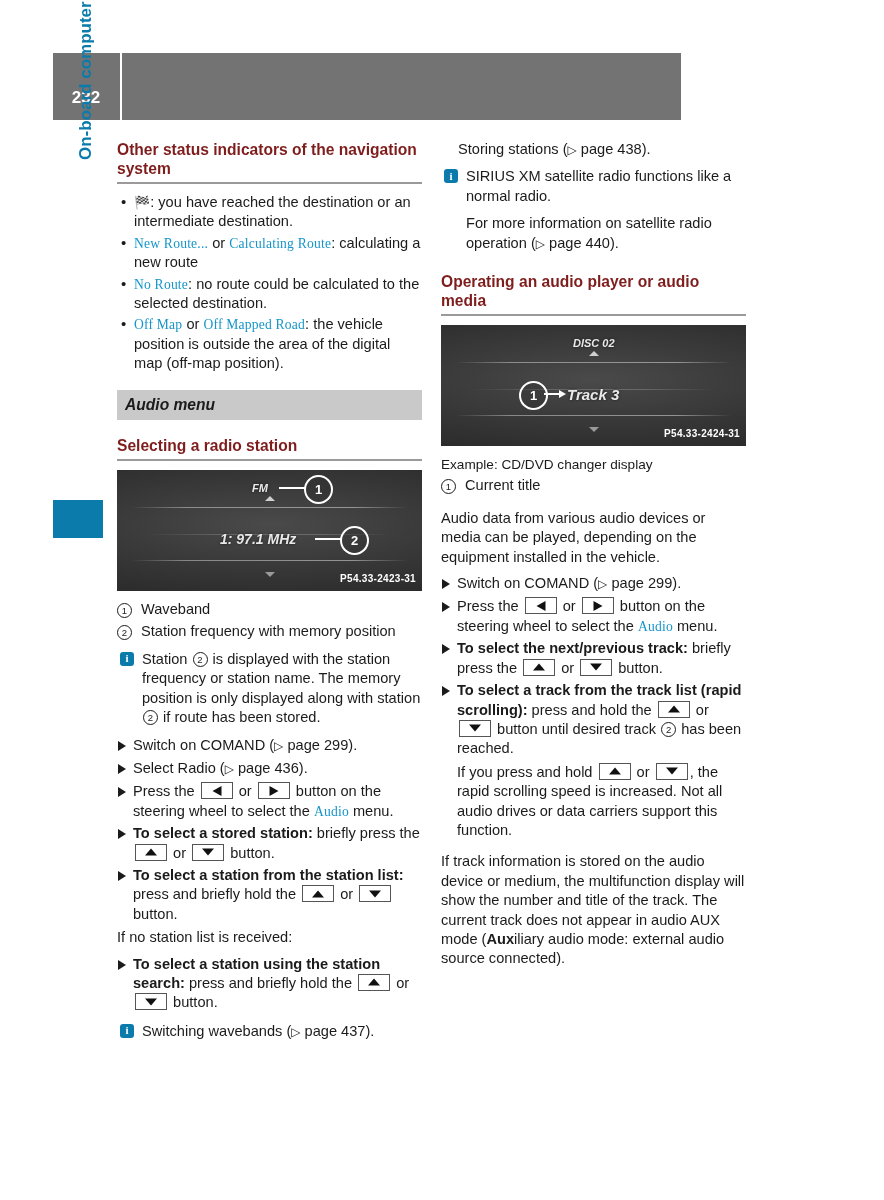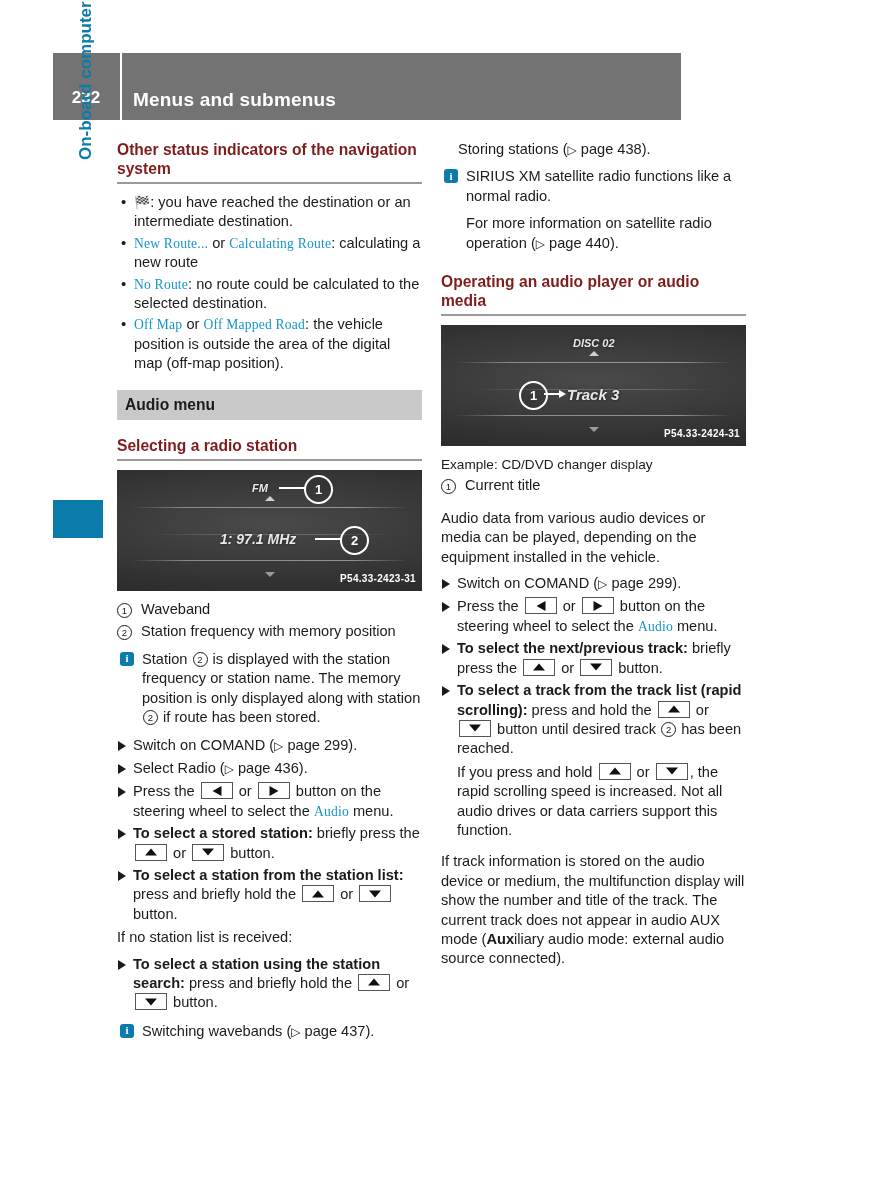--- a/index.html
+++ b/index.html
@@ -59,20 +59,21 @@
   h2.sec{
     font-size:15.6px;font-weight:bold;margin:0 0 3px 0;line-height:19px;
     color:#7f1d1d;
   }
   .rule{
     height:2px;background:#9a9a9a;margin:4px 0 9px 0;width:100%;
   }
   .graybar{
     background:#c9c9c9;padding:5px 8px 6px 8px;font-size:15.6px;font-weight:bold;
     margin:0 0 16px 0;
+    font-style:italic;
   }
   p{margin:0 0 7px 0;}
   .sp{height:10px;}
   .sp-sm{height:5px;}
 
   
   ul.bul{list-style:none;margin:0 0 6px 0;padding:0;}
   ul.bul > li{
     position:relative;padding-left:17px;margin-bottom:2px;
   }
@@ -186,21 +187,20 @@
   .caption{font-size:13.6px;margin:0 0 2px 0;}
 </style>
 </head>
 <body>
 
 <div class="page">
 
   <div class="header">
     <div class="hdr-page">232</div>
     <div class="hdr-rule"></div>
-    <div class="hdr-title">Menus and submenus</div>
   </div>
 
   <div class="side-tab">
     <span class="side-tab-inner">On-board computer and displays</span>
   </div>
   <div class="chapter-marker"></div>
 
   <div class="col col-left">
 
     <h2 class="sec">Other status indicators of the navigation system</h2>

